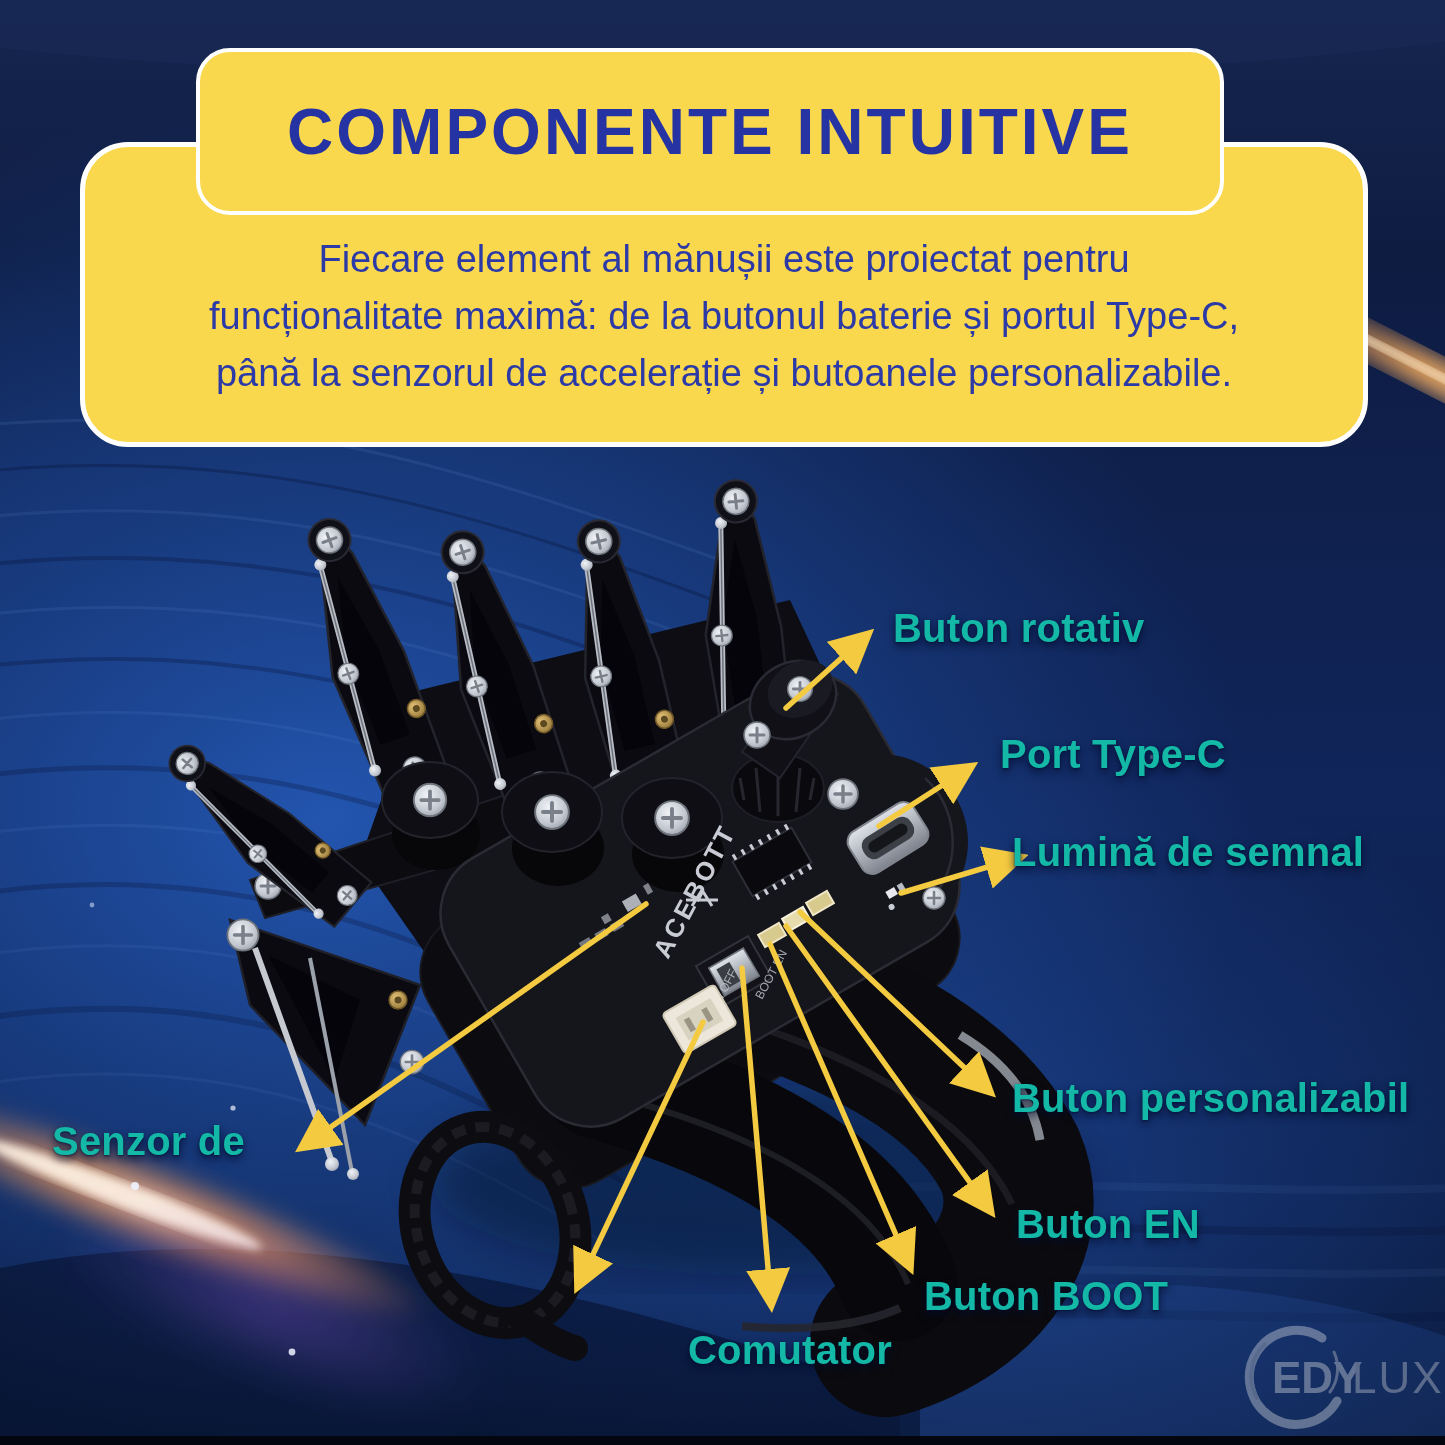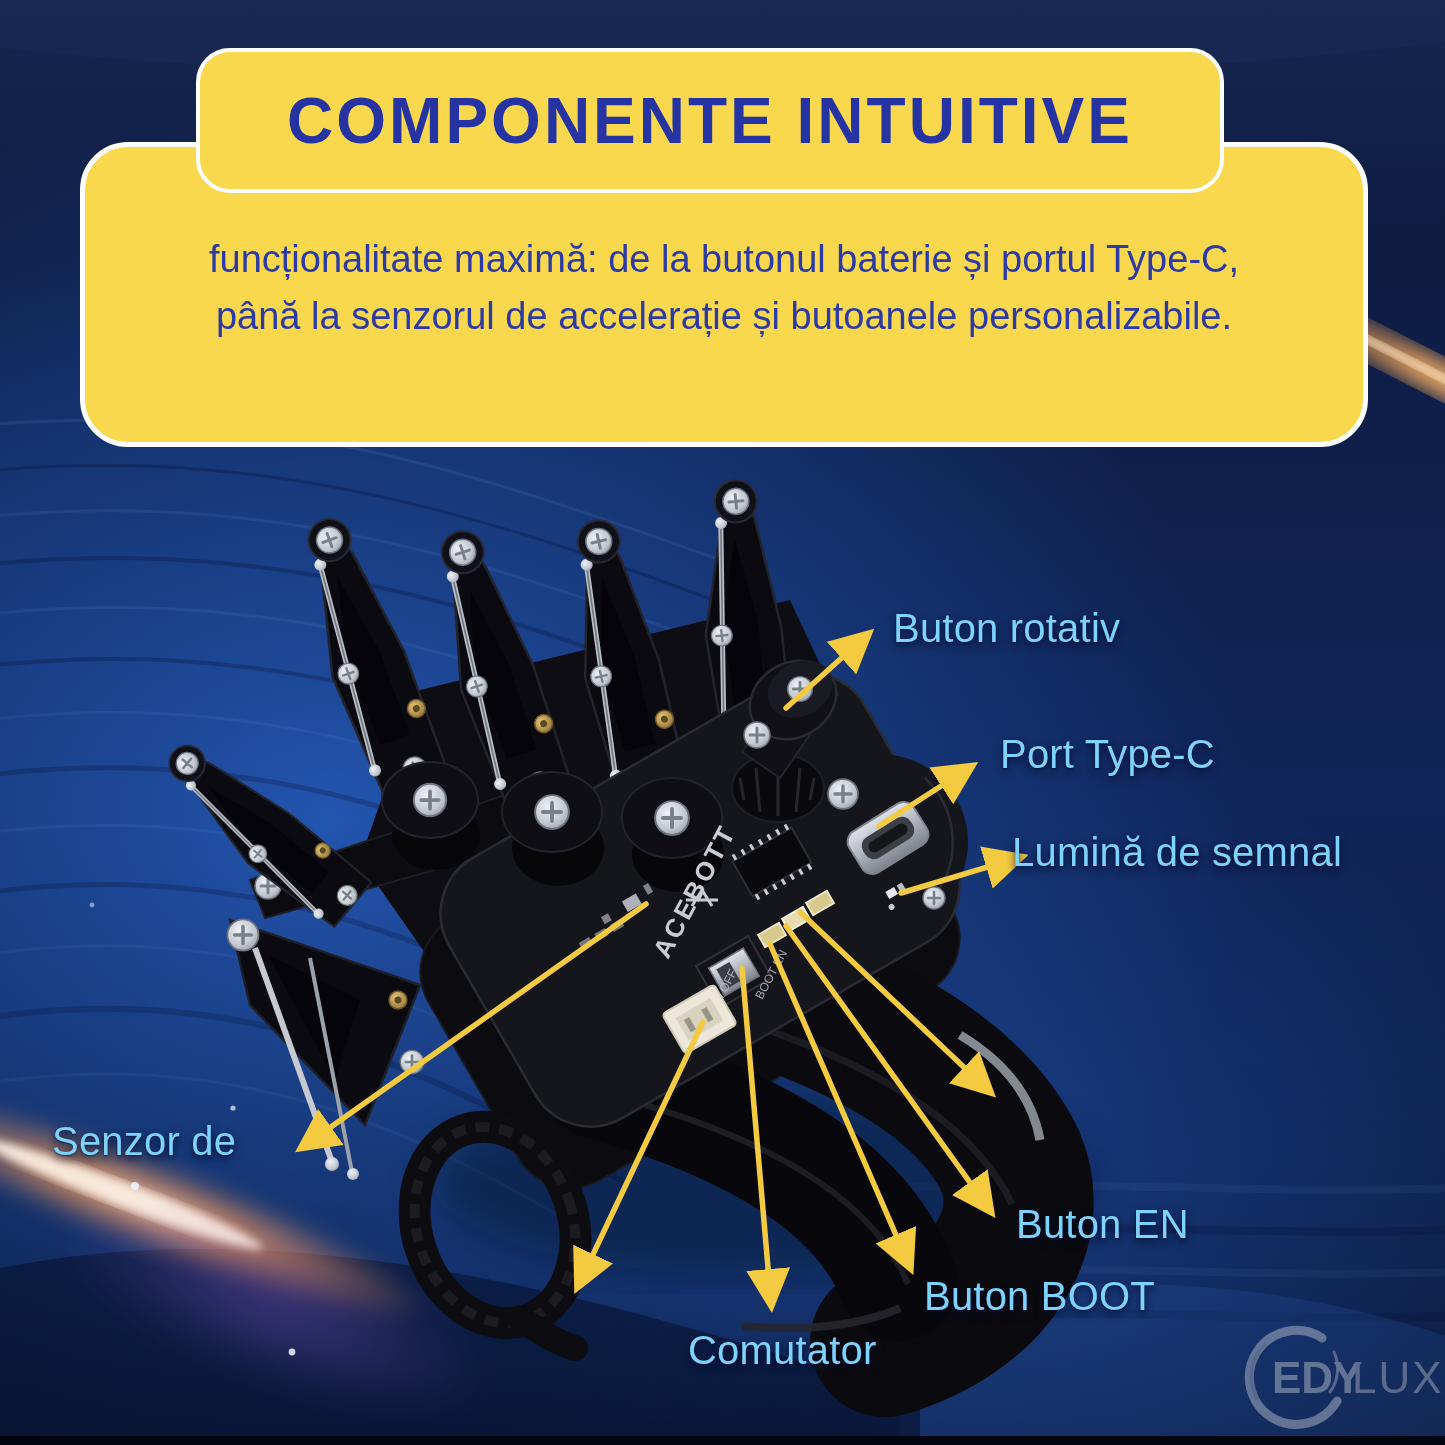--- a/index.html
+++ b/index.html
@@ -8,38 +8,38 @@
     font-family:"Liberation Sans",sans-serif;background:#0d1c44;
   }
   .scene{position:absolute;inset:0;z-index:0;}
   
   .intro-card{
     position:absolute;left:80px;top:142px;width:1288px;height:305px;
     background:#f9d84e;border:5px solid #ffffff;border-radius:48px;
     box-sizing:border-box;z-index:2;
   }
   .title-banner{
-    position:absolute;left:196px;top:48px;width:1028px;height:145px;
+    position:absolute;left:196px;top:48px;width:1028px;height:167px;
     background:#f9d84e;border:4px solid #ffffff;border-radius:34px;
     box-sizing:border-box;z-index:3;
     display:flex;align-items:center;justify-content:center;
   }
   .title-banner h1{
     margin:0;font-size:64px;font-weight:800;letter-spacing:3px;
     color:#2533a3;white-space:nowrap;
   }
   .intro-text{
     position:absolute;left:80px;top:231px;width:1288px;z-index:4;
     text-align:center;color:#2b3aa6;font-size:38px;font-weight:500;
     line-height:57px;
   }
   .intro-text div{white-space:nowrap;}
   
   .callout{
-    position:absolute;z-index:5;color:#7dd3fc;font-size:40px;font-weight:400;
+    position:absolute;z-index:5;color:#14b8a6;font-size:40px;font-weight:700;
     white-space:nowrap;letter-spacing:0.2px;
     text-shadow:0 4px 8px rgba(4,12,45,.85),0 1px 2px rgba(4,12,45,.6);
   }
   .callout.two-line{line-height:62px;text-align:center;}
 </style>
 </head>
 <body>
 
 <div class="canvas">
 
@@ -364,27 +364,29 @@
     </g>
   </svg>
 
   <div class="intro-card"></div>
 
   <div class="title-banner">
     <h1>COMPONENTE INTUITIVE</h1>
   </div>
 
   <div class="intro-text">
+    <div>Fiecare element al mănușii este proiectat pentru</div>
     <div>funcționalitate maximă: de la butonul baterie și portul Type-C,</div>
     <div>până la senzorul de accelerație și butoanele personalizabile.</div>
   </div>
 
   <div class="callout" style="left:893px;top:606px;">Buton rotativ</div>
   <div class="callout" style="left:1000px;top:732px;">Port Type-C</div>
   <div class="callout" style="left:1012px;top:830px;">Lumină de semnal</div>
+  <div class="callout" style="left:1012px;top:1076px;">Buton personalizabil</div>
   <div class="callout" style="left:1016px;top:1202px;text-align:right;">Buton EN</div>
   <div class="callout" style="left:924px;top:1274px;">Buton BOOT</div>
   <div class="callout" style="left:688px;top:1328px;">Comutator</div>
   <div class="callout two-line" style="left:52px;top:1110px;">
     <div>Senzor de</div>
   </div>
 
 </div>
 
 </body></html>

